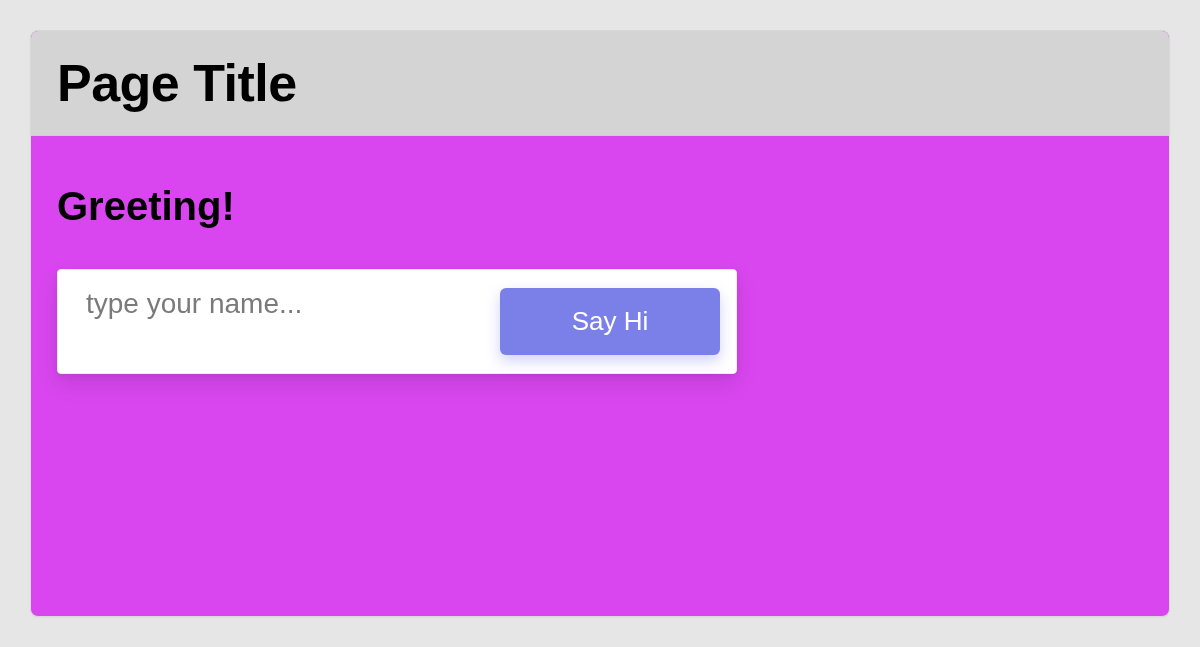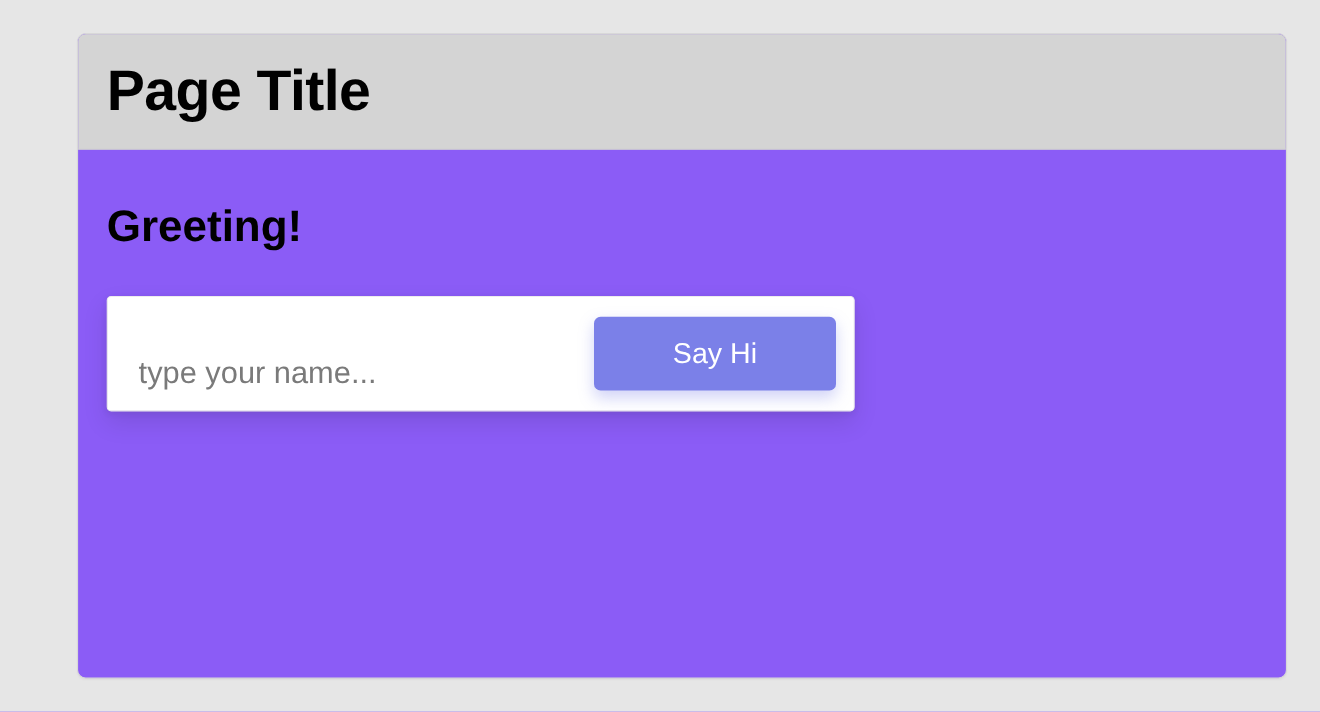--- a/index.html
+++ b/index.html
@@ -8,27 +8,26 @@
       padding: 0;
     }
     body {
       font-family: -apple-system, BlinkMacSystemFont, "Segoe UI", Helvetica, Arial, sans-serif;
       background: #e6e6e6;
       width: 1200px;
       height: 647px;
       padding: 30px;
     }
     .card {
-      background: #8b5cf6;
+      background: #d946ef;
       border: 1px solid #d8d8d8;
       border-radius: 8px;
       overflow: hidden;
       height: 100%;
       box-shadow: 0 1px 2px rgba(0,0,0,0.04);
-      margin-left: 40px;
     }
     .card-header {
       background: #d4d4d4;
       padding: 22px 26px;
       border-bottom: 1px solid #cfcfcf;
     }
     .card-header h1 {
       font-size: 52px;
       font-weight: 800;
       letter-spacing: -0.5px;
@@ -38,21 +37,21 @@
       padding: 48px 26px 30px 26px;
     }
     .greeting {
       font-size: 40px;
       font-weight: 700;
       color: #000;
       margin-bottom: 40px;
     }
     .input-row {
       display: flex;
-      align-items: flex-end;
+      align-items: flex-start;
       width: 680px;
       background: #ffffff;
       border: 1px solid #ededed;
       border-radius: 4px;
       box-shadow: 0 10px 22px rgba(0,0,0,0.10), 0 2px 6px rgba(0,0,0,0.06);
       padding: 18px 16px 18px 28px;
       gap: 20px;
     }
     .name-input {
       flex: 1;

